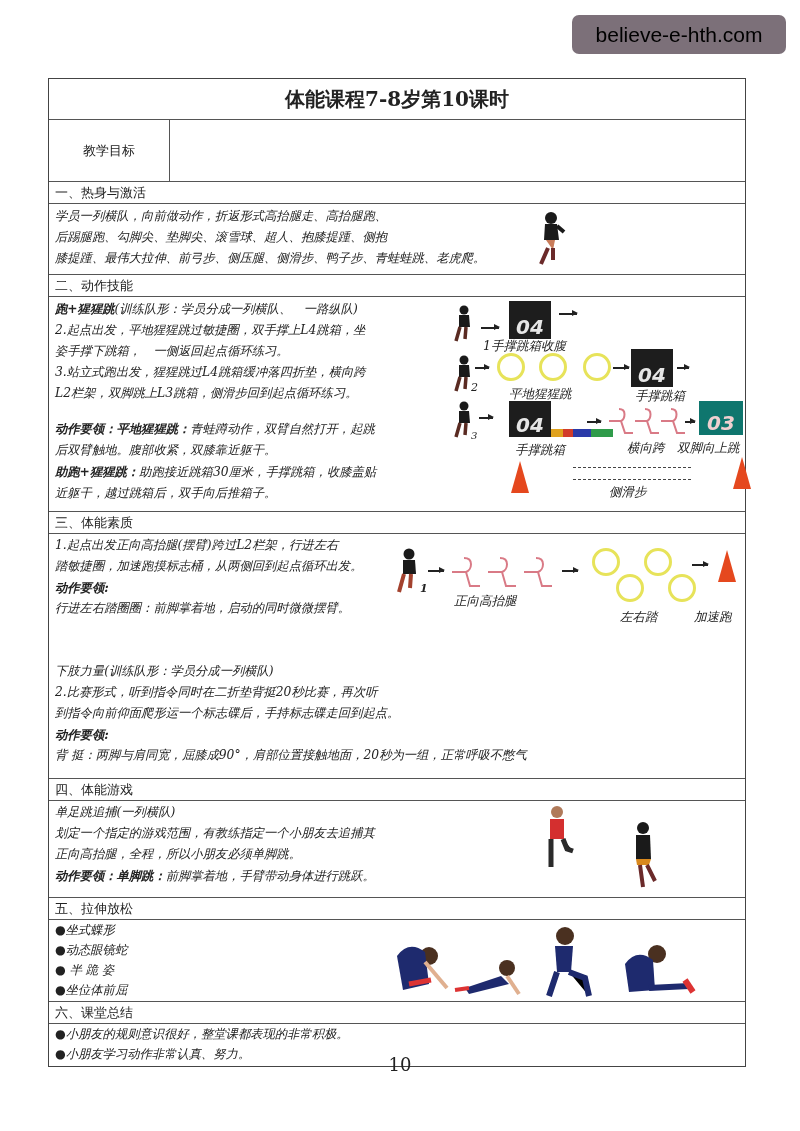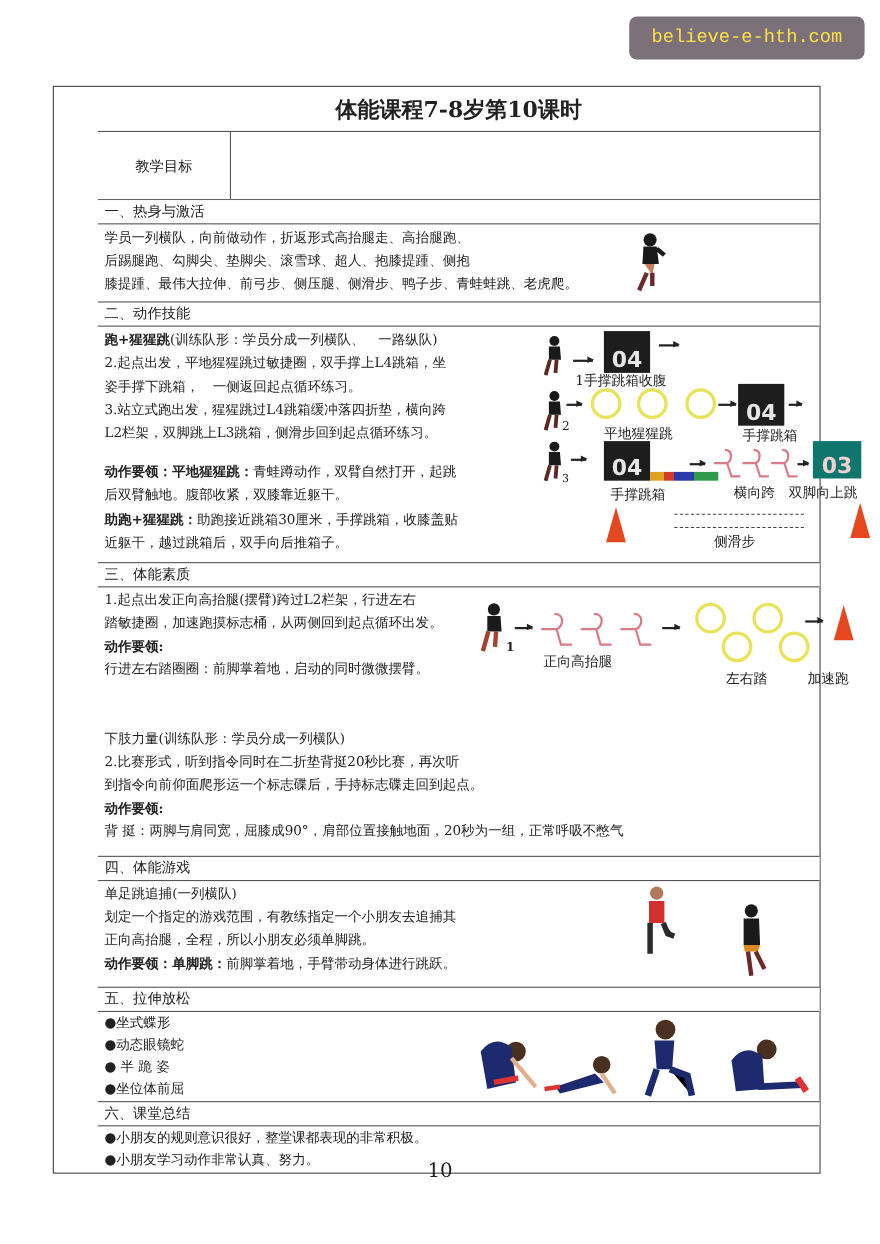--- a/index.html
+++ b/index.html
@@ -3,47 +3,47 @@
 <meta charset="utf-8">
 <style>
   html, body { margin: 0; padding: 0; }
   body {
     width: 800px; height: 1131px; background: #ffffff; position: relative;
     font-family: "DejaVu Serif", "Liberation Serif", serif; color: #222;
     overflow: hidden;
   }
   .watermark {
     position: absolute; left: 572px; top: 15px; width: 214px; height: 39px;
-    background: #7c7079; border-radius: 7px; color: #fde047;
-    font-family: Liberation Mono, monospace; font-size: 17px; line-height: 39px;
+    background: #7c7079; border-radius: 7px; color: #000000;
+    font-family: Liberation Sans, sans-serif; font-size: 21px; line-height: 39px;
     text-align: center;
   }
   .doc {
     position: absolute; left: 48px; top: 78px; width: 698px;
-    border: 1.5px solid #444; box-sizing: border-box; padding-left: 40px;
+    border: 1.5px solid #444; box-sizing: border-box;
   }
   .title-row {
     height: 40px; border-bottom: 1.5px solid #555; text-align: center;
     font-size: 20px; line-height: 40px; font-weight: bold; color: #222;
   }
   .goal { display: flex; border-bottom: 1.5px solid #555; height: 61px; }
   .goal-label {
     width: 120px; border-right: 1.5px solid #555; display: flex;
     align-items: center; justify-content: center; font-size: 13px;
   }
   .goal-rows { flex: 1; display: flex; flex-direction: column; }
   .goal-row { flex: 1; display: flex; font-size: 13px; }
   .goal-row + .goal-row { border-top: 1.5px solid #555; }
   .goal-key { width: 130px; border-right: 1.5px solid #555; padding-left: 6px; line-height: 29px; }
   .goal-val { flex: 1; padding-left: 8px; line-height: 29px; }
   .sec-head {
     height: 21px; line-height: 21px; font-size: 13px; padding-left: 6px;
     border-bottom: 1.5px solid #555; background: #fff;
   }
-  .sec-body { position: relative; border-bottom: 1.5px solid #555; font-size: 12.3px; line-height: 21px; }
+  .sec-body { position: relative; border-bottom: 1.5px solid #555; font-size: 12.3px; line-height: 21px; font-style: italic; }
   .sec-body.last { border-bottom: none; }
   .txt { padding-left: 6px; }
   .b { font-weight: bold; }
   .p { margin: 0; }
   .gap { height: 14px; }
   .fig { position: absolute; }
   .lbl { position: absolute; font-size: 12.5px; white-space: nowrap; color: #222; }
   .runner { position: absolute; }
   .box {
     position: absolute; background: #1d1d1d; color: #e6e6e6; font-family: "DejaVu Sans", sans-serif;

